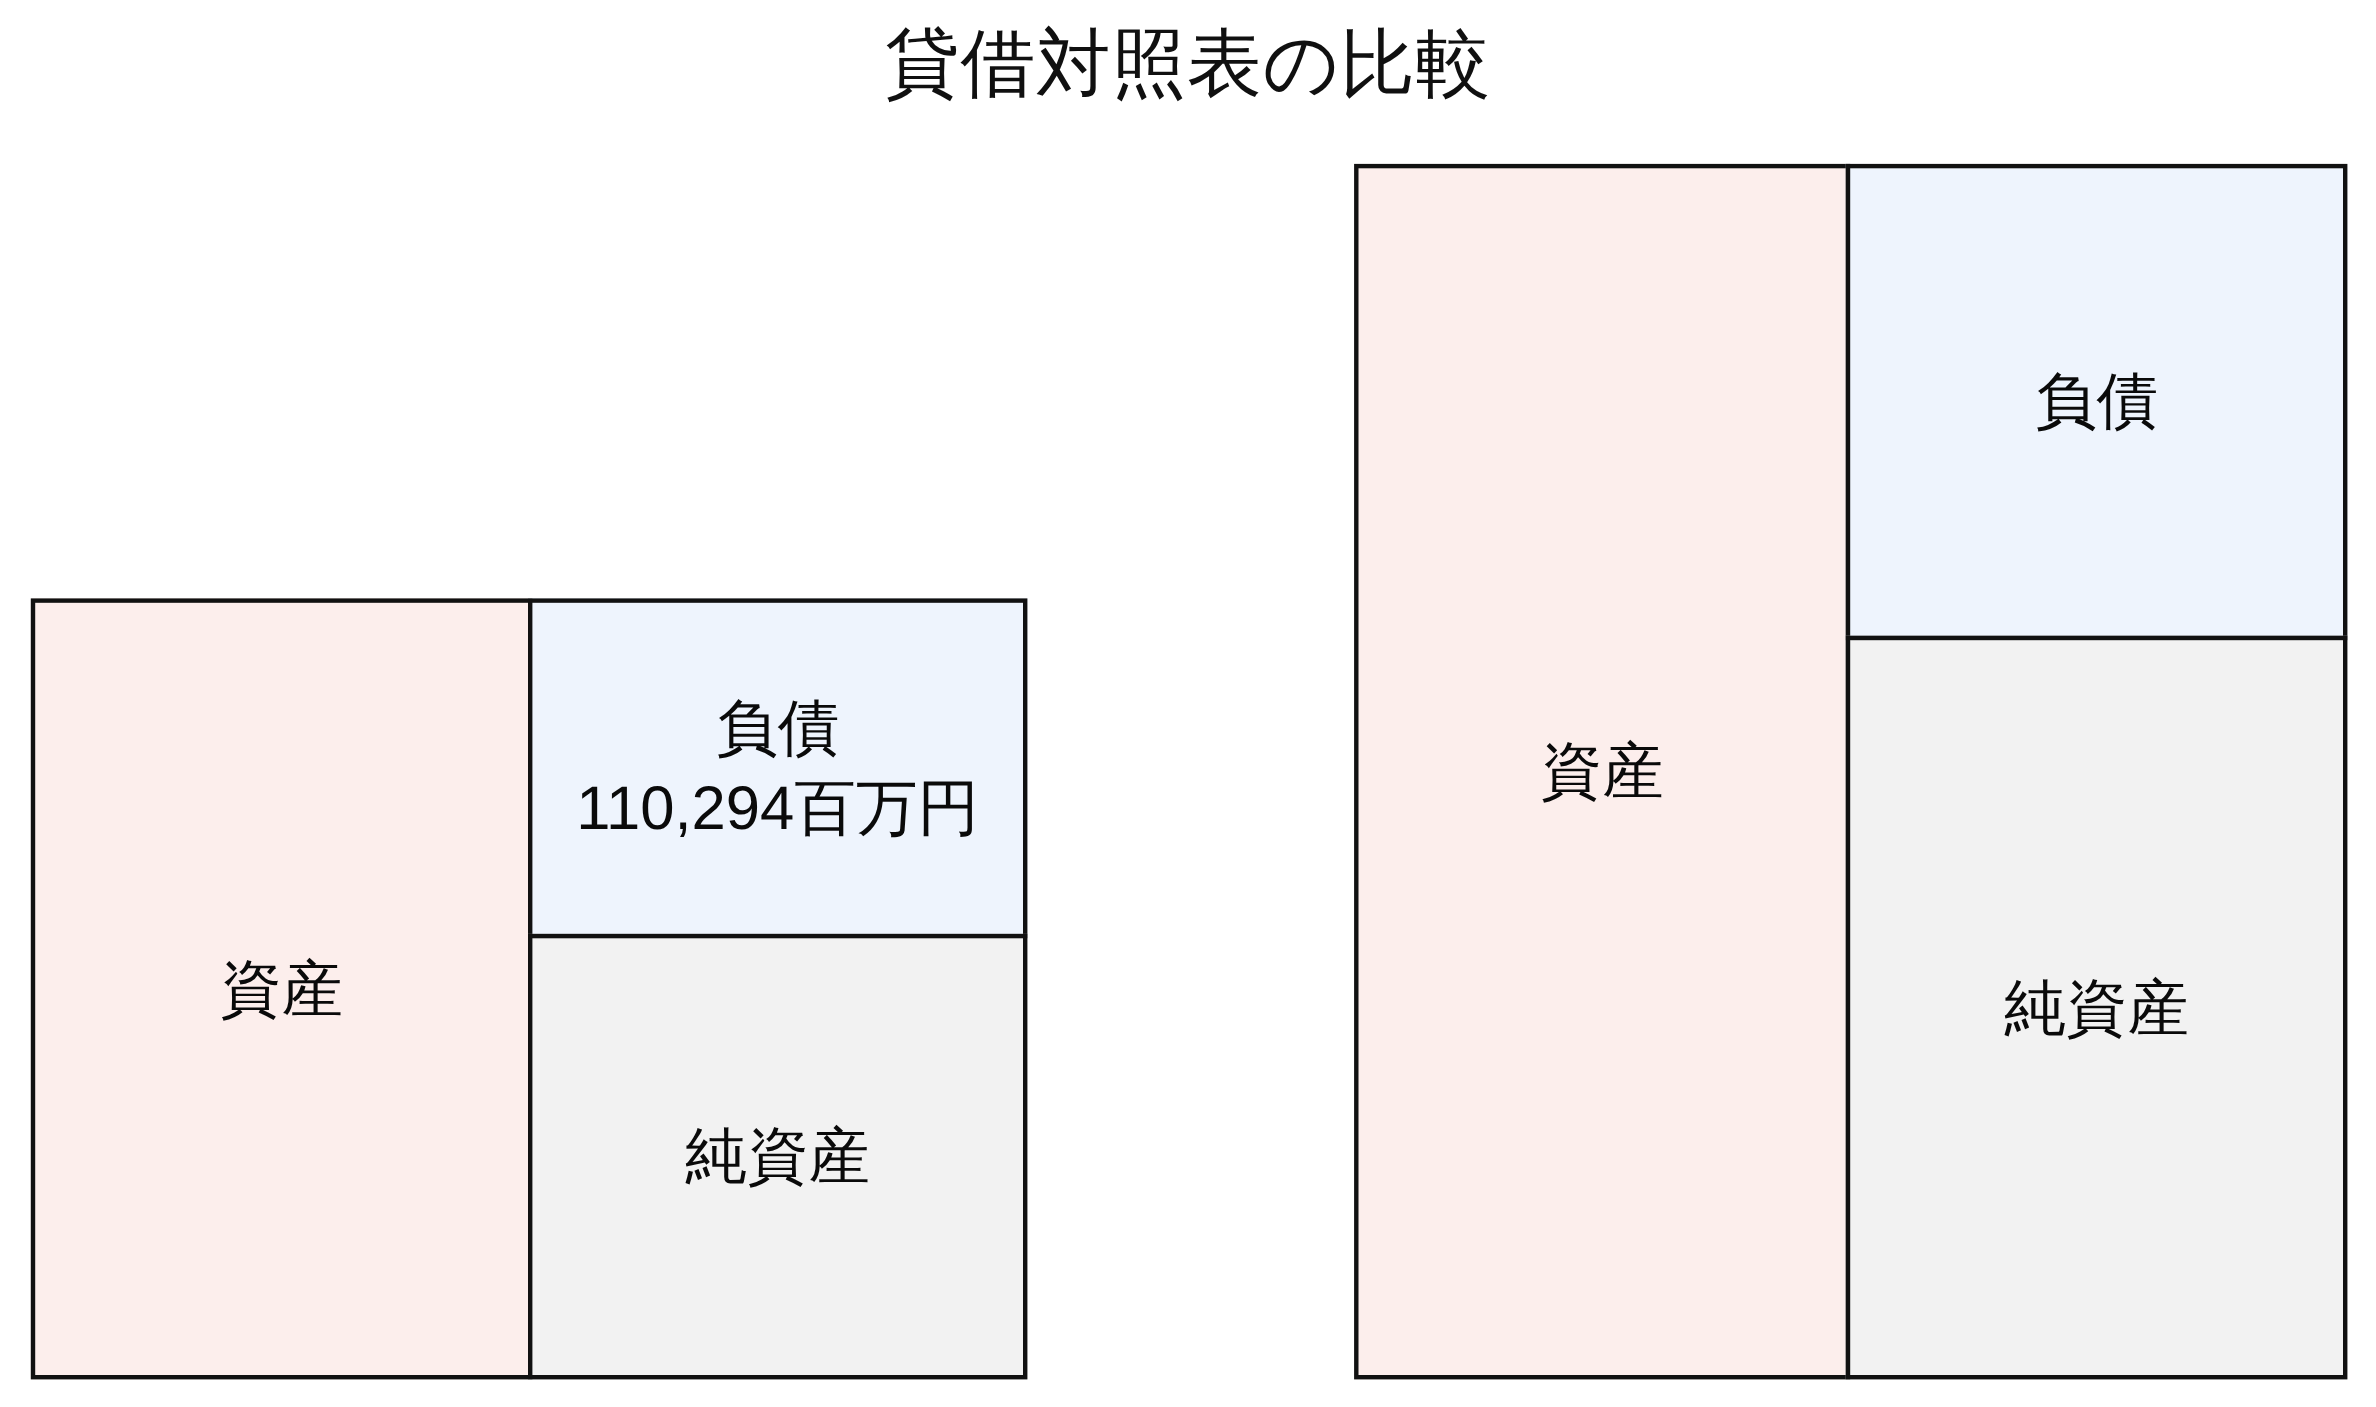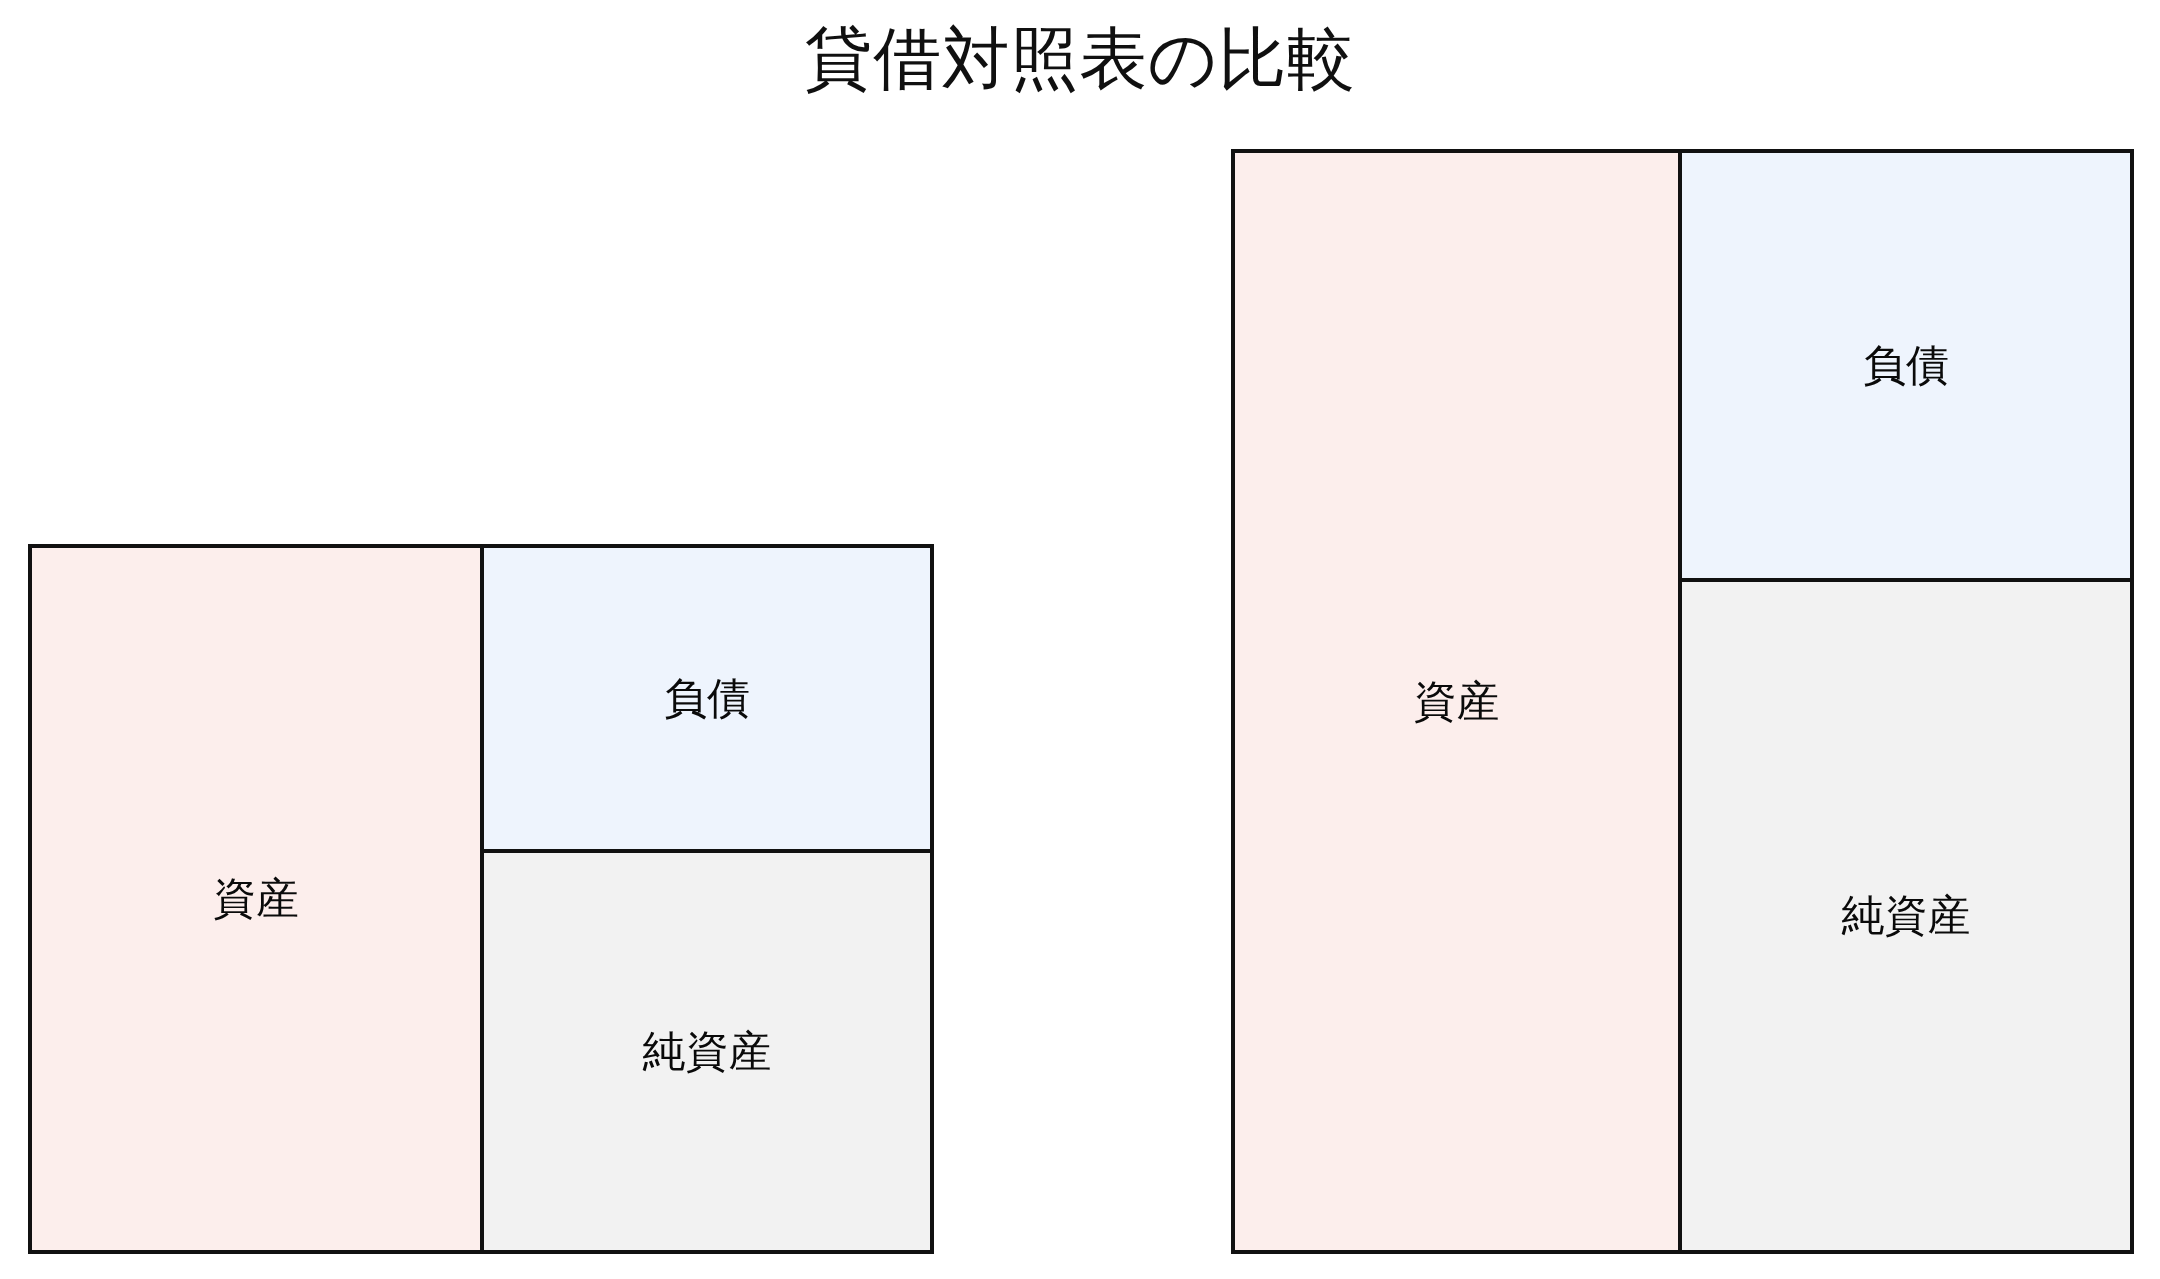--- a/index.html
+++ b/index.html
@@ -37,21 +37,21 @@
     position: absolute;
     box-sizing: border-box;
     border: 4px solid #111111;
     display: flex;
     align-items: center;
     justify-content: center;
     text-align: center;
     overflow: hidden;
   }
   .bs-label {
-    font-size: 43px;
+    font-size: 56px;
     line-height: 1.30;
     color: #0a0a0a;
     white-space: nowrap;
     padding: 0 6px;
   }
   .bs-label .amount {
     display: block;
   }
   .bs-label .cat {
     display: block;
@@ -74,20 +74,21 @@
 
   <div class="bs-block" id="left-assets">
     <div class="bs-label">
       <span class="cat">資産</span>
     </div>
   </div>
 
   <div class="bs-block" id="left-liab">
     <div class="bs-label">
       <span class="cat">負債</span>
+      <span class="amount">110,294百万円</span>
     </div>
   </div>
 
   <div class="bs-block" id="left-net">
     <div class="bs-label">
       <span class="cat">純資産</span>
     </div>
   </div>
 
   <div class="bs-block" id="right-assets">

